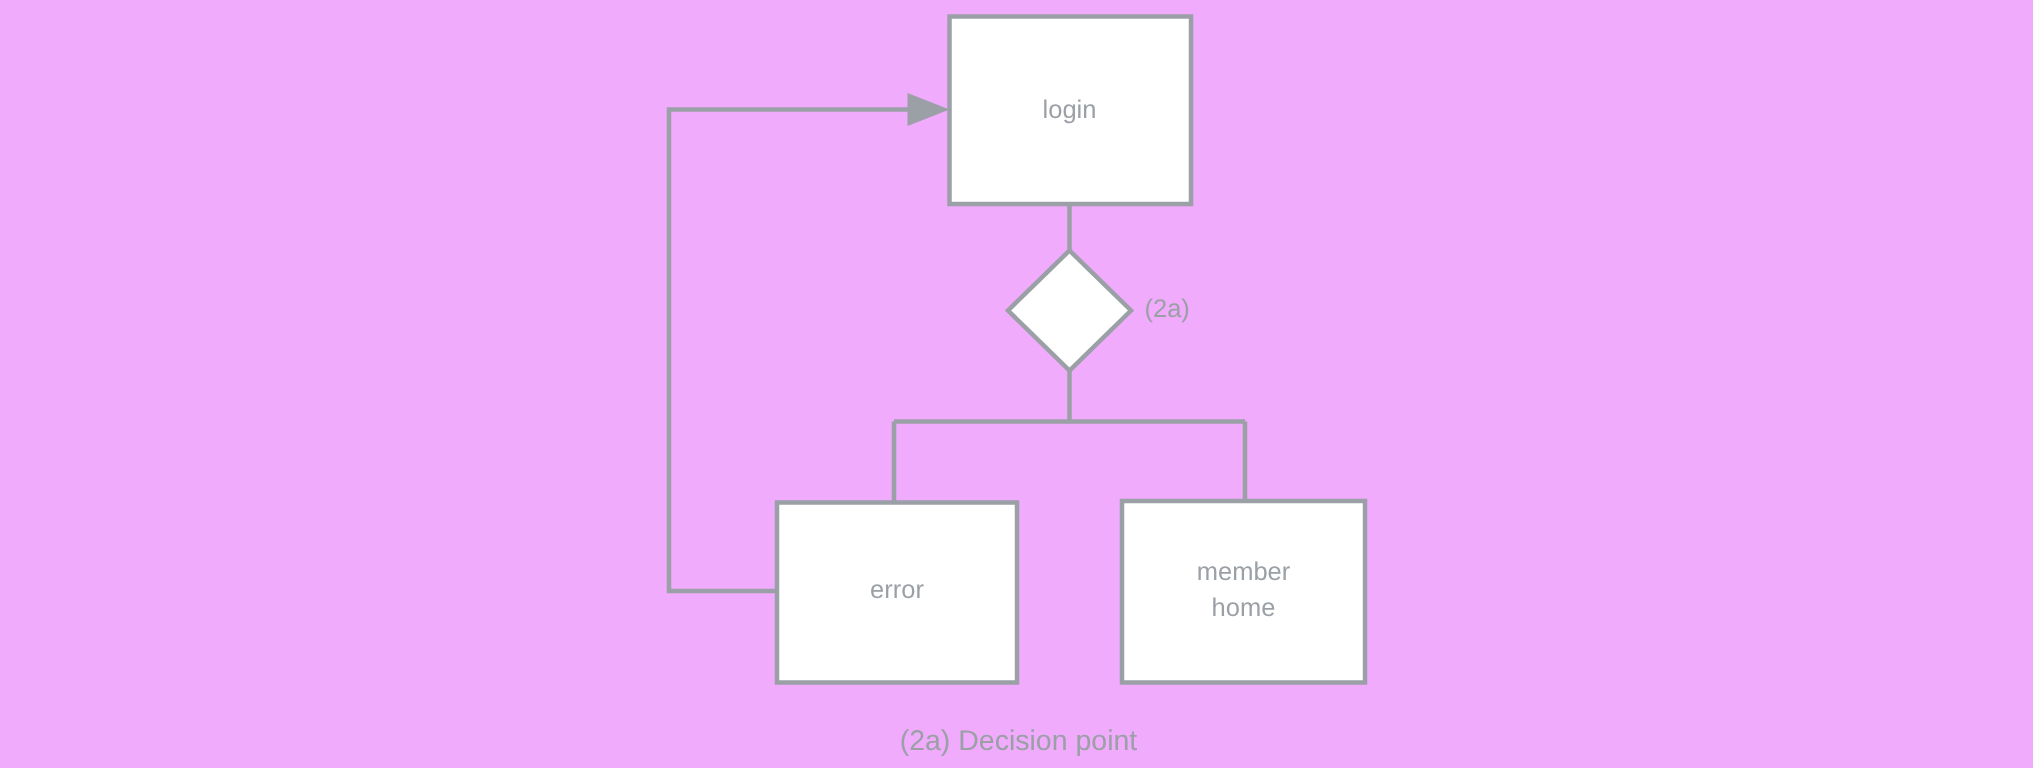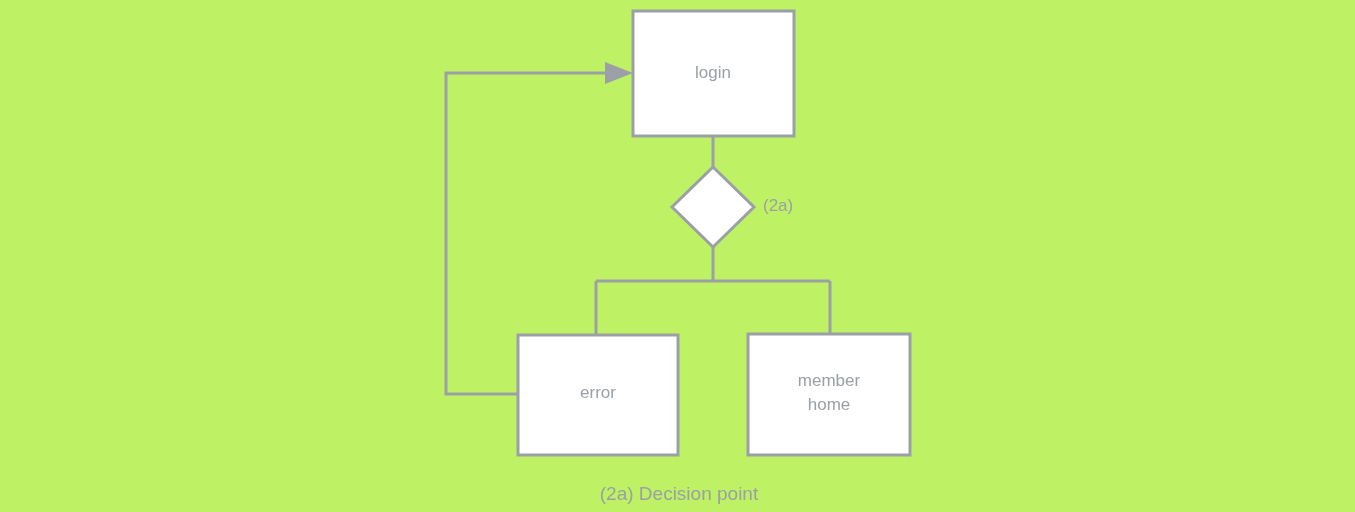--- a/index.html
+++ b/index.html
@@ -62,21 +62,21 @@
     fill: #9aa0a6;
     font-family: "Liberation Sans", "DejaVu Sans", sans-serif;
     font-size: 19px;
     text-anchor: middle;
     dominant-baseline: middle;
   }
 </style>
 </head>
 <body>
 
-<div id="diagram-root" style="background: #bef264;">
+<div id="diagram-root" style="background: #f0abfc;">
 
   <svg class="canvas" viewBox="0 0 1355 512" xmlns="http://www.w3.org/2000/svg">
 
     <g>
 
       <path class="connector" d="M 713 136 L 713 167" stroke="#9aa0a6" stroke-width="3"></path>
 
       <path class="connector" d="M 713 247 L 713 281" stroke="#9aa0a6" stroke-width="3"></path>
 
       <path class="connector" d="M 596 281 L 830 281" stroke="#9aa0a6" stroke-width="3"></path>

